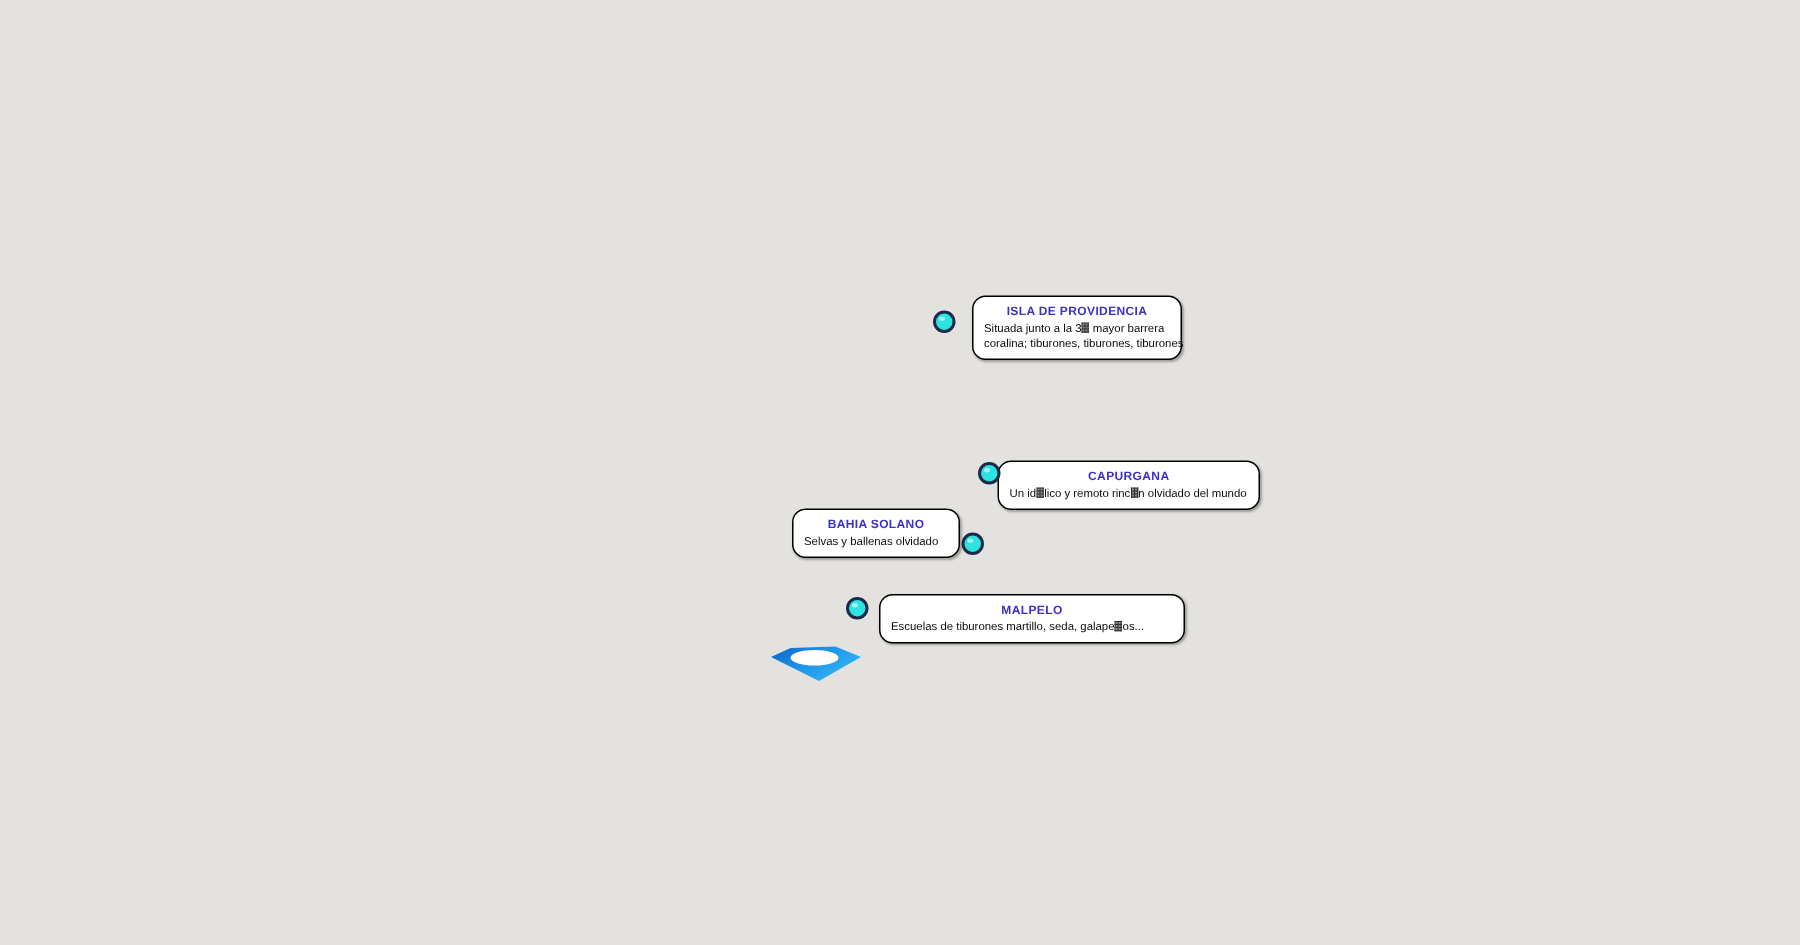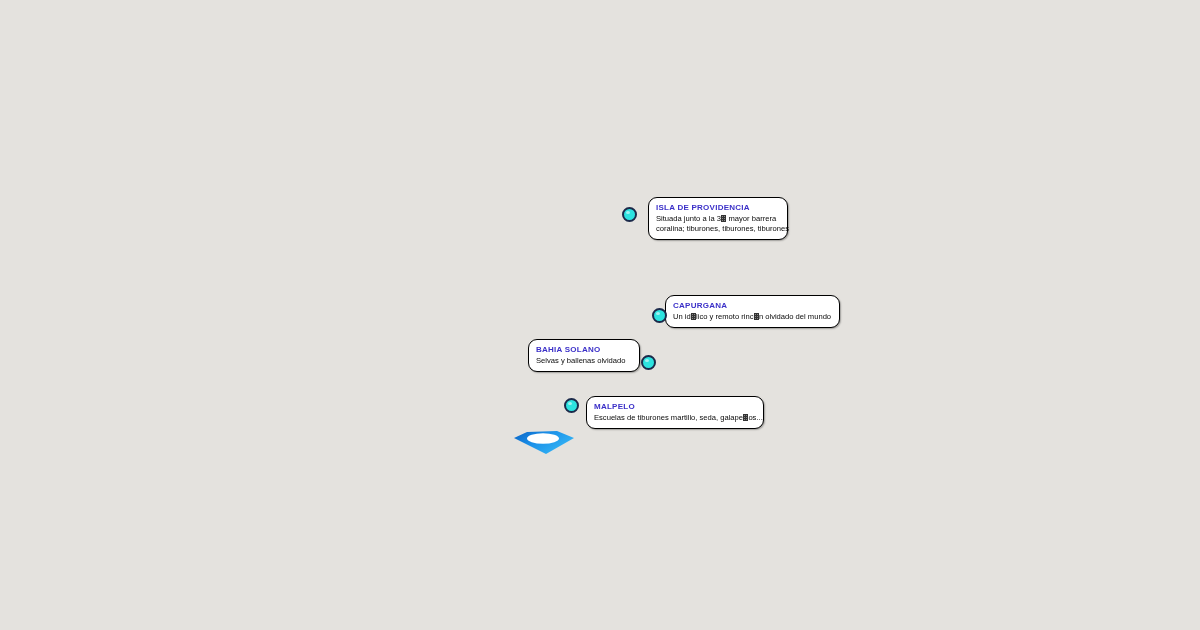--- a/index.html
+++ b/index.html
@@ -61,20 +61,21 @@
     box-shadow: 1px 1px 1.5px rgba(0,0,0,.30);
     z-index: 3;
   }
   .callout .title {
     color: #3b30c8;
     font-weight: bold;
     font-size: 8px;
     letter-spacing: .25px;
     line-height: 11px;
     white-space: nowrap;
+    text-align: center;
   }
   .callout .desc {
     color: #0a0a0a;
     font-size: 7.6px;
     line-height: 10px;
     margin-top: 1px;
     white-space: nowrap;
   }
 
   
@@ -109,38 +110,38 @@
     <div class="callout" style="left:648px; top:197px; width:140px;">
       <div class="title">ISLA DE PROVIDENCIA</div>
       <div class="desc">
         <span>Situada junto a la 3<span class="tofu"></span> mayor barrera</span><br>
         <span>coralina; tiburones, tiburones, tiburones</span>
       </div>
     </div>
   </div>
 
   <div class="poi" style="left:0; top:0;">
-    <div class="callout" style="left:665px; top:295px; width:175px;">
+    <div class="callout" style="left:665px; top:307px; width:175px;">
       <div class="title">CAPURGANA</div>
       <div class="desc">Un id<span class="tofu"></span>lico y remoto rinc<span class="tofu"></span>n olvidado del mundo</div>
     </div>
     <div class="marker" style="left:652px; top:308px;"></div>
   </div>
 
   <div class="poi" style="left:0; top:0;">
     <div class="callout" style="left:528px; top:339px; width:112px;">
       <div class="title">BAHIA SOLANO</div>
       <div class="desc">Selvas y ballenas olvidado</div>
     </div>
     <div class="marker" style="left:641px; top:355px;"></div>
   </div>
 
   <div class="poi" style="left:0; top:0;">
     <div class="marker" style="left:564px; top:398px;"></div>
-    <div class="callout" style="left:586px; top:396px; width:178px;">
+    <div class="callout" style="left:586px; top:396px; width:204px;">
       <div class="title">MALPELO</div>
       <div class="desc">Escuelas de tiburones martillo, seda, galape<span class="tofu"></span>os...</div>
     </div>
   </div>
 
   <div class="atoll" style="left:513px; top:429px;">
     <svg width="62" height="26" viewBox="0 0 62 26" xmlns="http://www.w3.org/2000/svg">
       <defs>
         <linearGradient id="atollGrad" x1="0" y1="0" x2="1" y2="0.6">
           <stop offset="0%" stop-color="#0b63c4"></stop>

